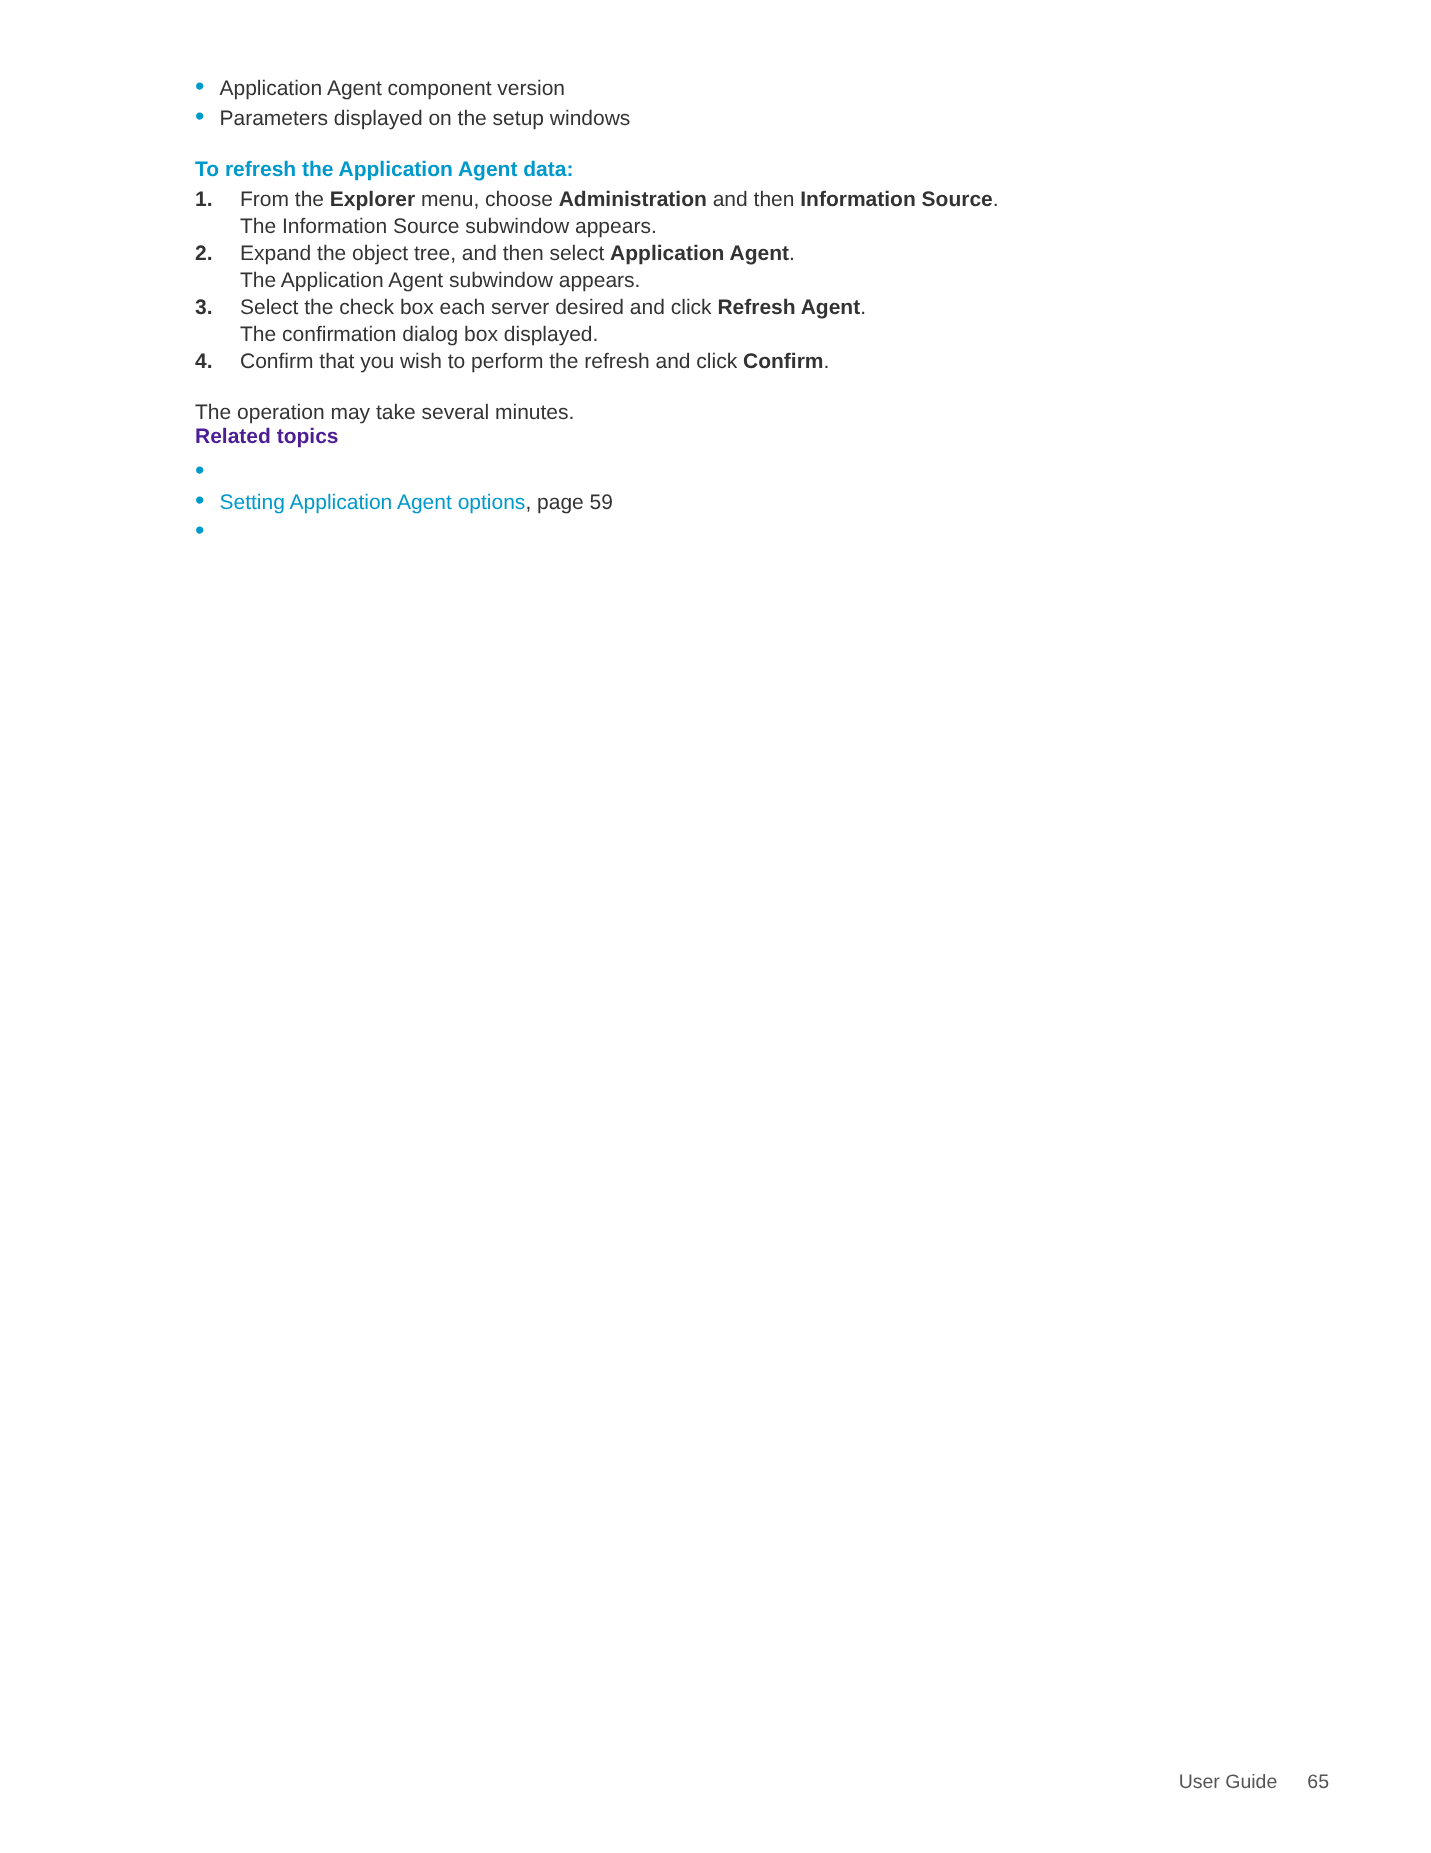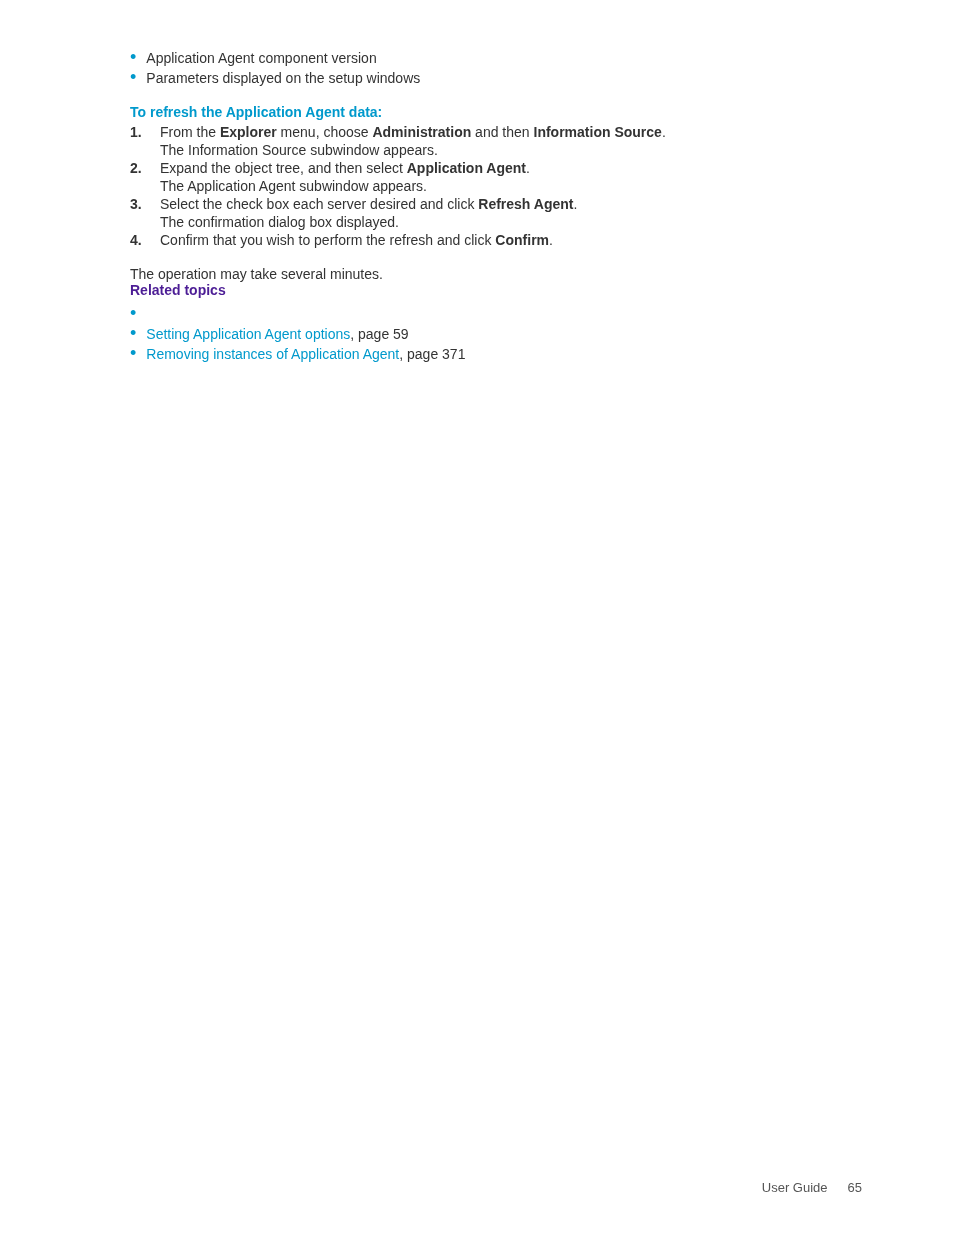--- a/index.html
+++ b/index.html
@@ -113,21 +113,21 @@
 
     .link-text {
       color: #0099cc;
       text-decoration: none;
       cursor: pointer;
     }
 
     .page-footer {
       position: absolute;
       bottom: 40px;
-      right: 92px;
+      right: 68px;
       font-size: 13px;
       color: #555;
       display: flex;
       gap: 20px;
     }
 
     .step-row {
       margin-bottom: 4px;
     }
   </style>
@@ -193,23 +193,20 @@
       <span class="bullet-dot">•</span>
     </li>
     <li>
       <span class="bullet-dot">•</span>
       <span>
         <a class="link-text" href="#">Setting Application Agent options</a><span>, page 59</span>
       </span>
     </li>
     <li>
       <span class="bullet-dot">•</span>
-      <span>
-        <a class="link-text" href="#">Removing instances of Application Agent</a><span>, page 371</span>
-      </span>
     </li>
   </ul>
 
 </div>
 
 <div class="page-footer">
   <span>User Guide</span>
   <span>65</span>
 </div>
 

